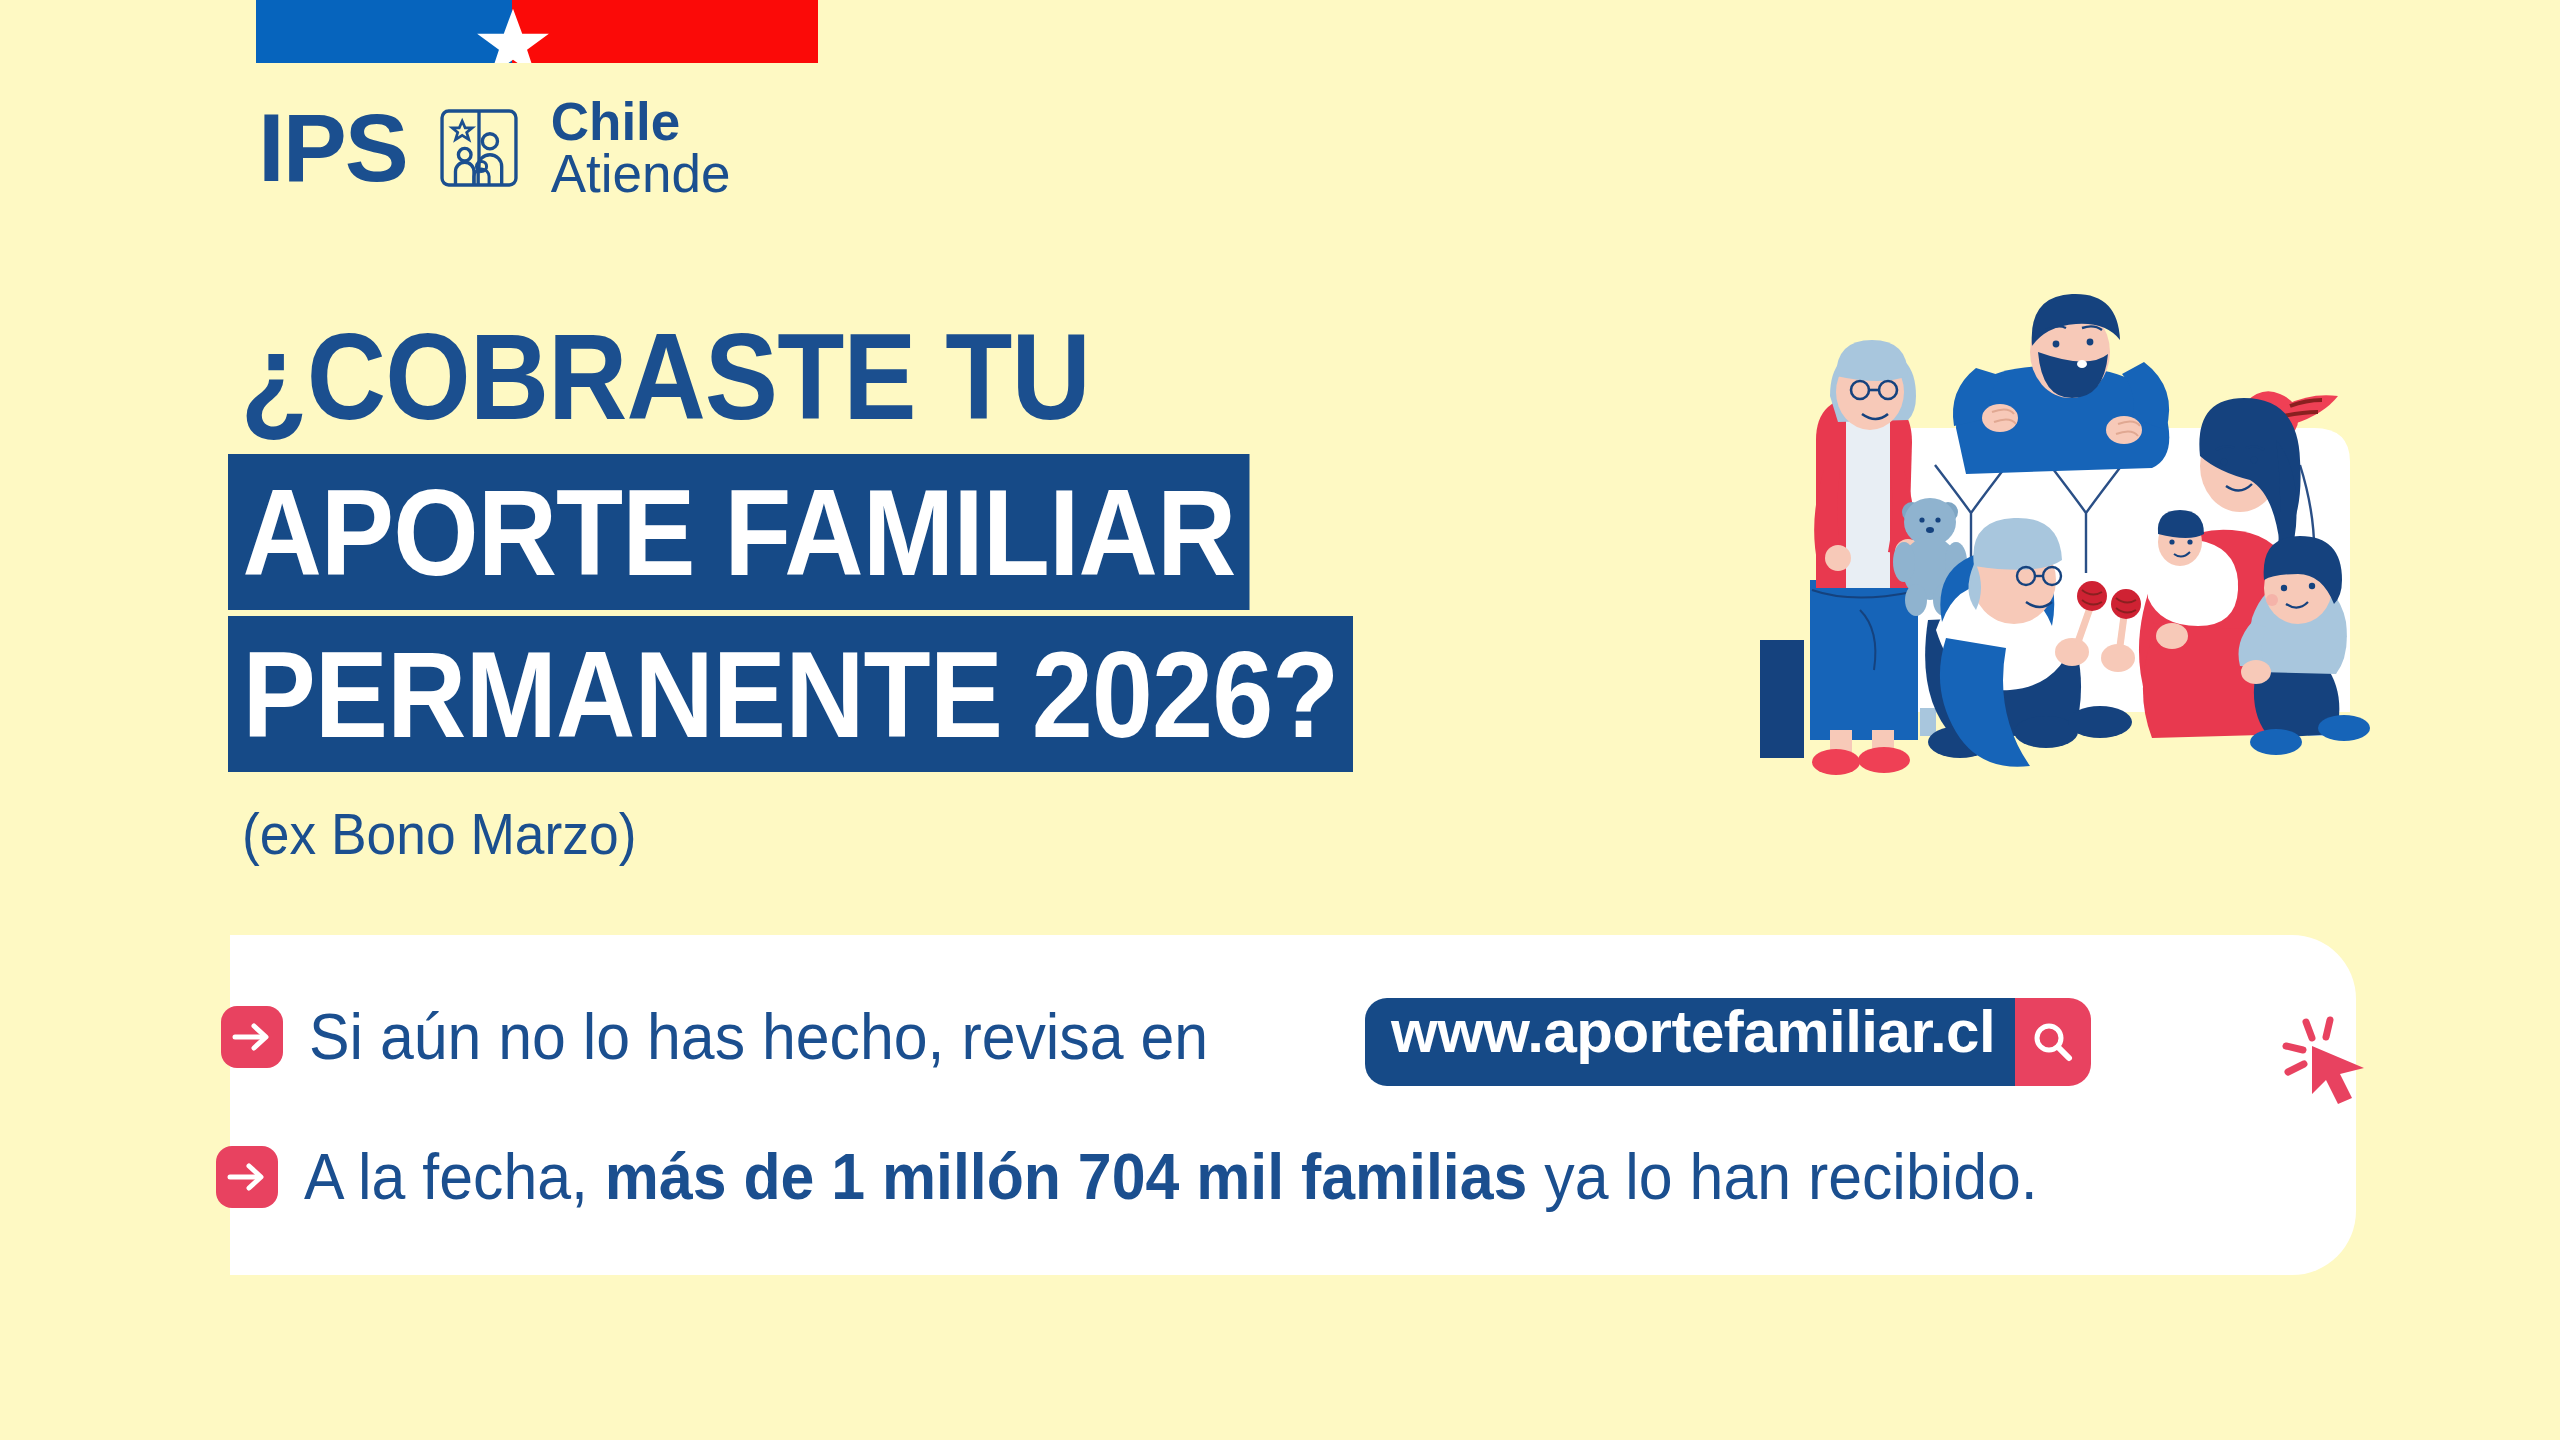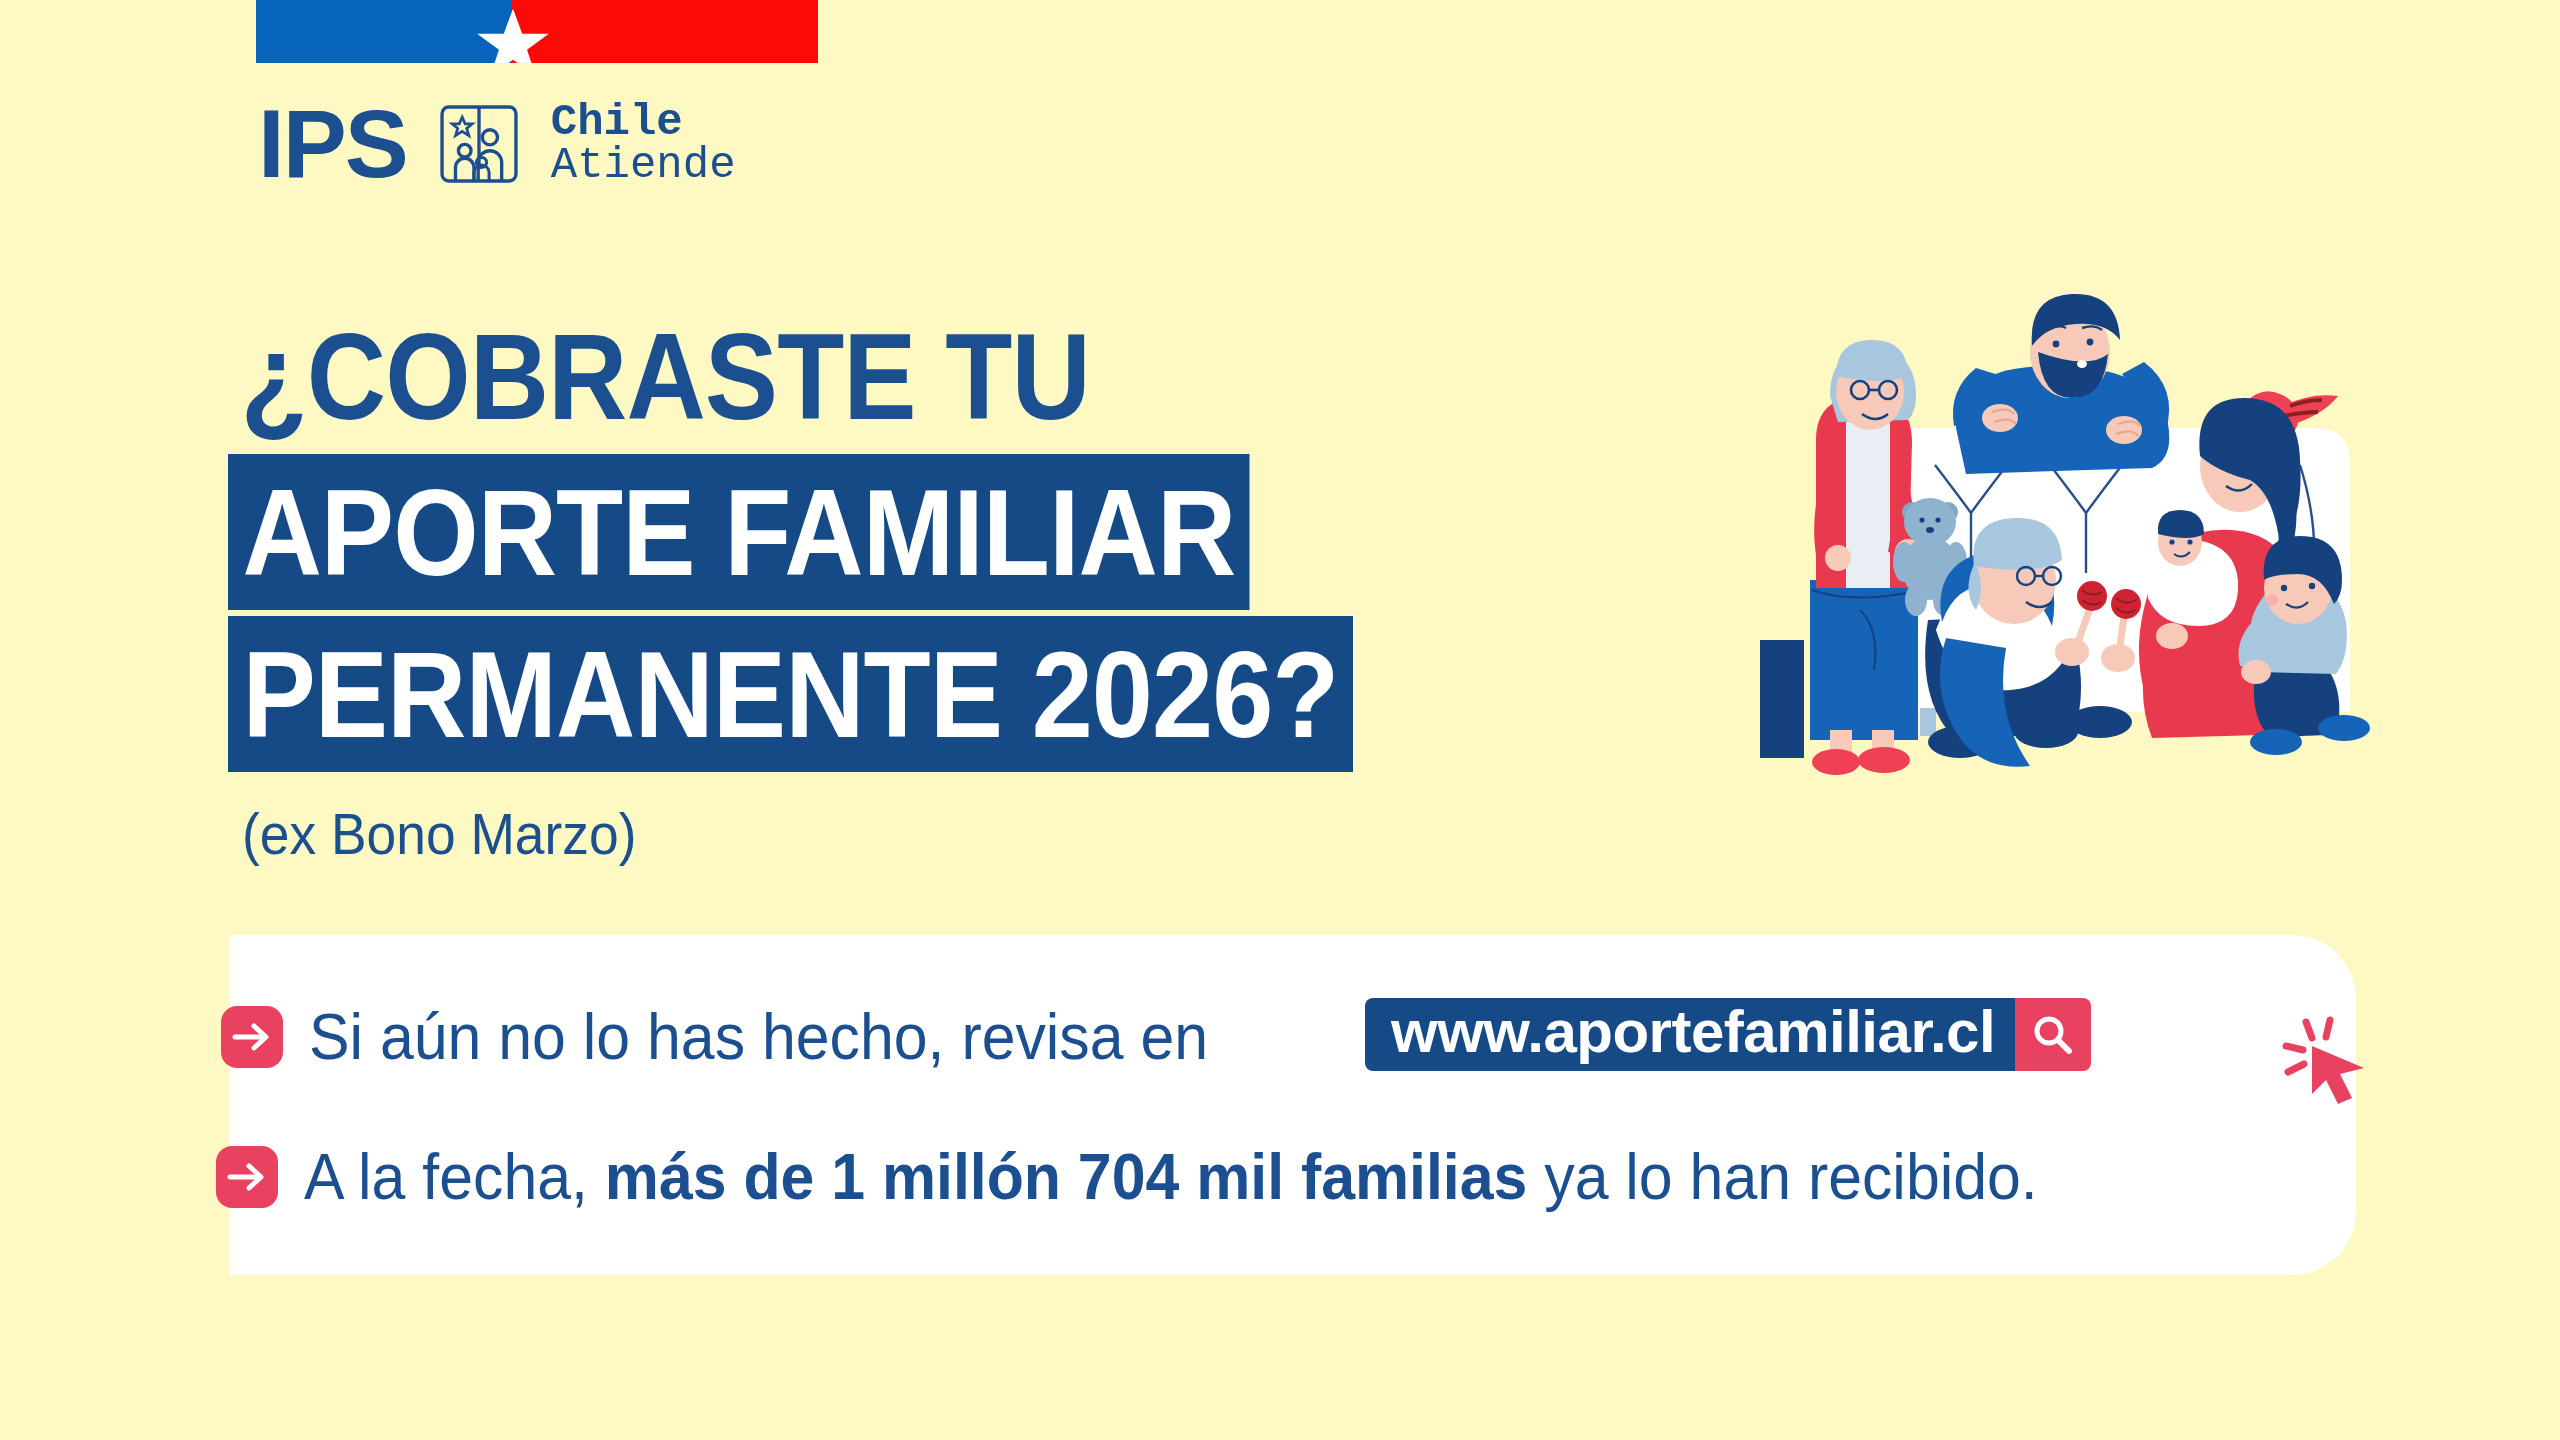--- a/index.html
+++ b/index.html
@@ -40,22 +40,22 @@
     font-weight: 700;
     letter-spacing: -2px;
     color: #1b4f8f;
     line-height: 1;
     font-family: "Liberation Sans", sans-serif;
   }
   .logo-mark { width: 84px; height: 84px; }
   .logo-words {
     color: #1b4f8f;
     line-height: 0.98;
-    font-size: 44px;
-    font-family: Liberation Mono, monospace;
+    font-size: 53px;
+    font-family: Liberation Sans, sans-serif;
   }
   .logo-words .w1 { font-weight: 700; display:block; }
   .logo-words .w2 { font-weight: 400; display:block; }
 
   
   .headline { position: absolute; left: 228px; top: 300px; }
   .hl-line {
     font-family: "Liberation Sans Narrow", "Liberation Sans", sans-serif;
     font-weight: 700;
     font-size: 122px;
@@ -124,23 +124,23 @@
     font-weight: 400;
     transform: scaleX(0.95);
     transform-origin: left center;
   }
   .row-text b { font-weight: 700; }
 
   
   .urlpill {
     position: absolute;
     left: 1365px; top: 998px;
-    height: 73px;
+    height: 88px;
     display: flex; align-items: stretch;
-    border-radius: 8px;
+    border-radius: 22px;
     overflow: hidden;
   }
   .url-main {
     background: #164a87;
     color: #ffffff;
     font-family: "Liberation Sans Narrow", "Liberation Sans", sans-serif;
     font-weight: 700;
     font-size: 60px;
     line-height: 68px;
     padding: 0 20px 0 26px;

